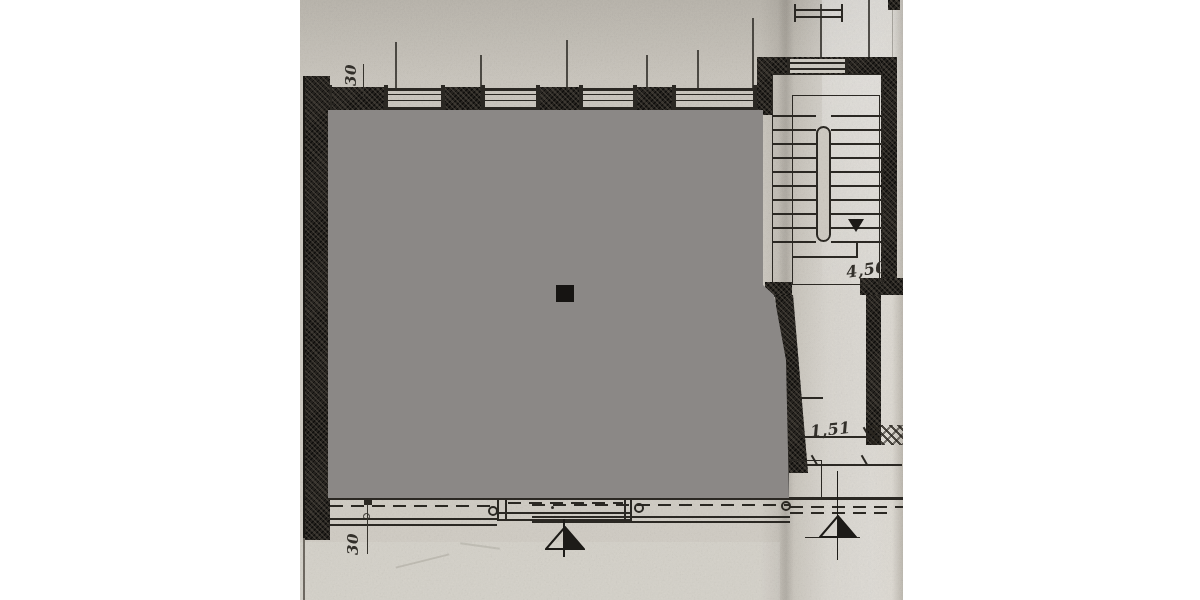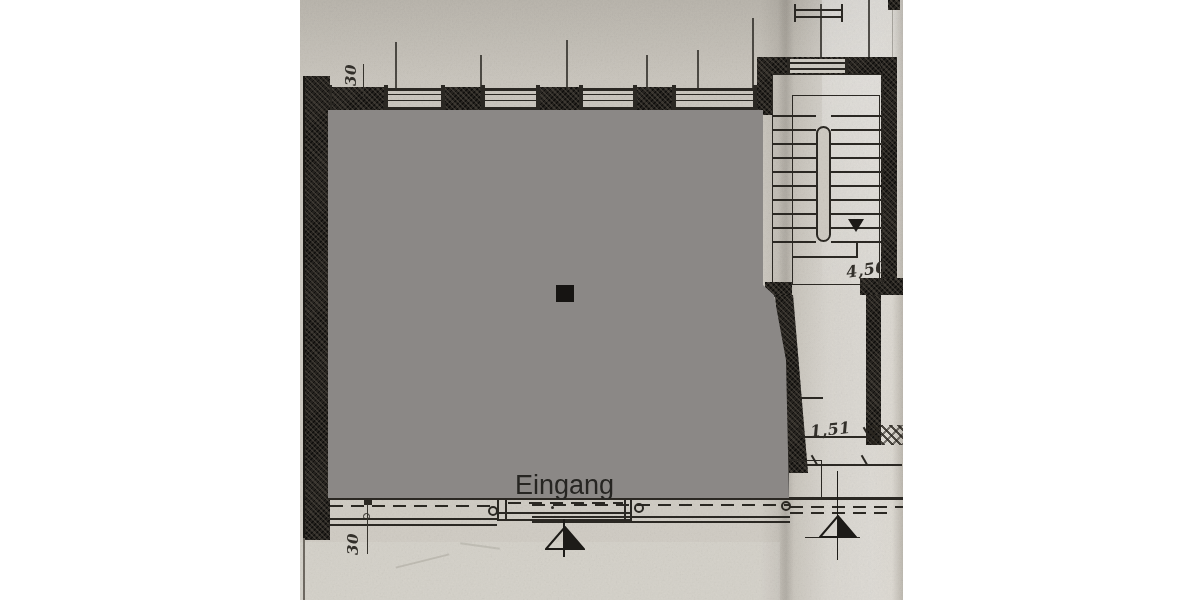--- a/index.html
+++ b/index.html
@@ -169,16 +169,15 @@
     <filter id="grain">
           <feTurbulence type="fractalNoise" baseFrequency="0.55" numOctaves="2" stitchTiles="stitch"></feTurbulence>
           <feColorMatrix type="saturate" values="0"></feColorMatrix>
         </filter>
     <rect width="603" height="600" filter="url(#grain)"></rect>
   </svg>
 
   <div class="abs grayov" style="left:28px;top:110px;width:461px;height:388px;clip-path:polygon(0 0,435px 0,435px 175px,446px 185px,458px 250px,461px 388px,0 388px);"></div>
   <div class="abs" style="left:256px;top:285px;width:18px;height:17px;background:#161412;"></div>
 
-  <div class="abs elabel" style="left:197px;top:470px;width:135px;">Eingang</div>
 
  </div>
 </div>
 
 </body></html>

